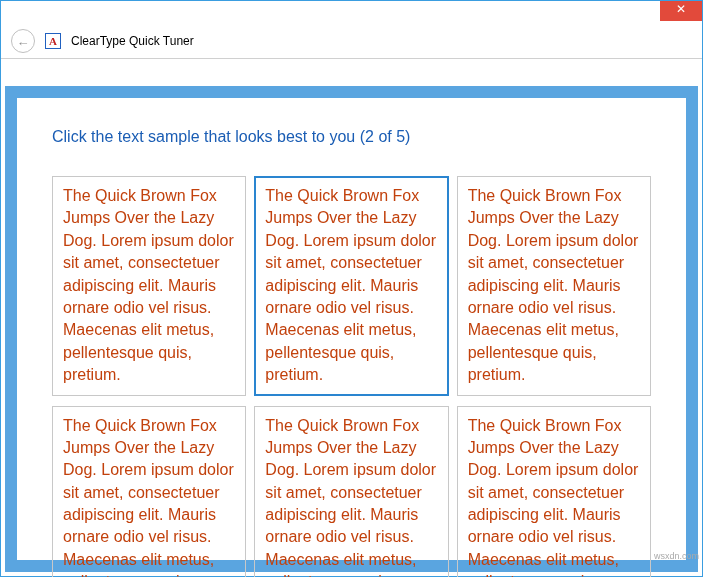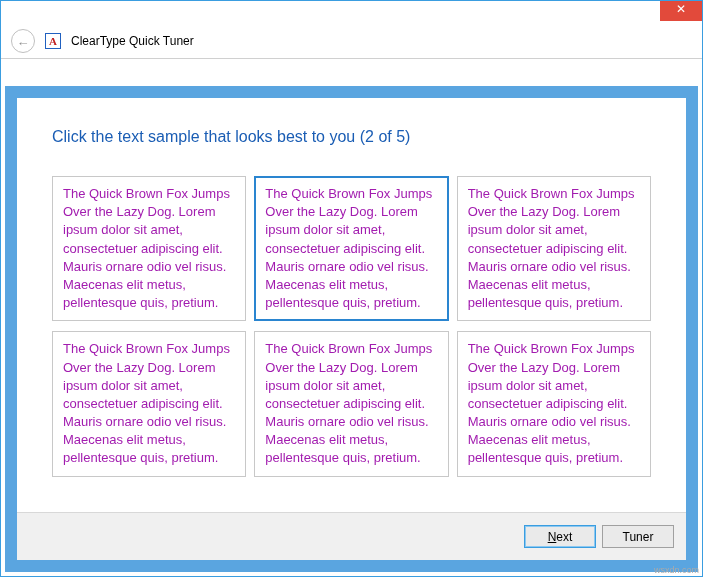--- a/index.html
+++ b/index.html
@@ -101,23 +101,23 @@
       margin-bottom: 30px;
     }
     .samples {
       display: grid;
       grid-template-columns: repeat(3, 1fr);
       gap: 10px 8px;
     }
     .sample {
       border: 1px solid #c8c8c8;
       padding: 8px 10px;
-      font-size: 13px;
+      font-size: 16px;
       line-height: 1.4;
-      color: #a21caf;
+      color: #c2410c;
       cursor: pointer;
       min-height: 130px;
     }
     .sample.selected {
       border: 2px solid #2a85d0;
       padding: 7px 9px;
     }
     .footer {
       height: 48px;
       border-top: 1px solid #d8d8d8;
@@ -139,21 +139,21 @@
       padding: 0 10px;
     }
     .btn.primary {
       border: 1px solid #3a9de0;
       box-shadow: inset 0 0 0 1px #8cc8f0;
     }
     .btn span.ul { text-decoration: underline; }
     .watermark {
       position: absolute;
       right: 4px;
-      bottom: 2px;
+      bottom: 16px;
       font-size: 9px;
       color: #aaa;
       font-family: Arial, sans-serif;
     }
   </style>
 </head>
 <body>
 
 <div class="window">
   <div class="titlebar">

